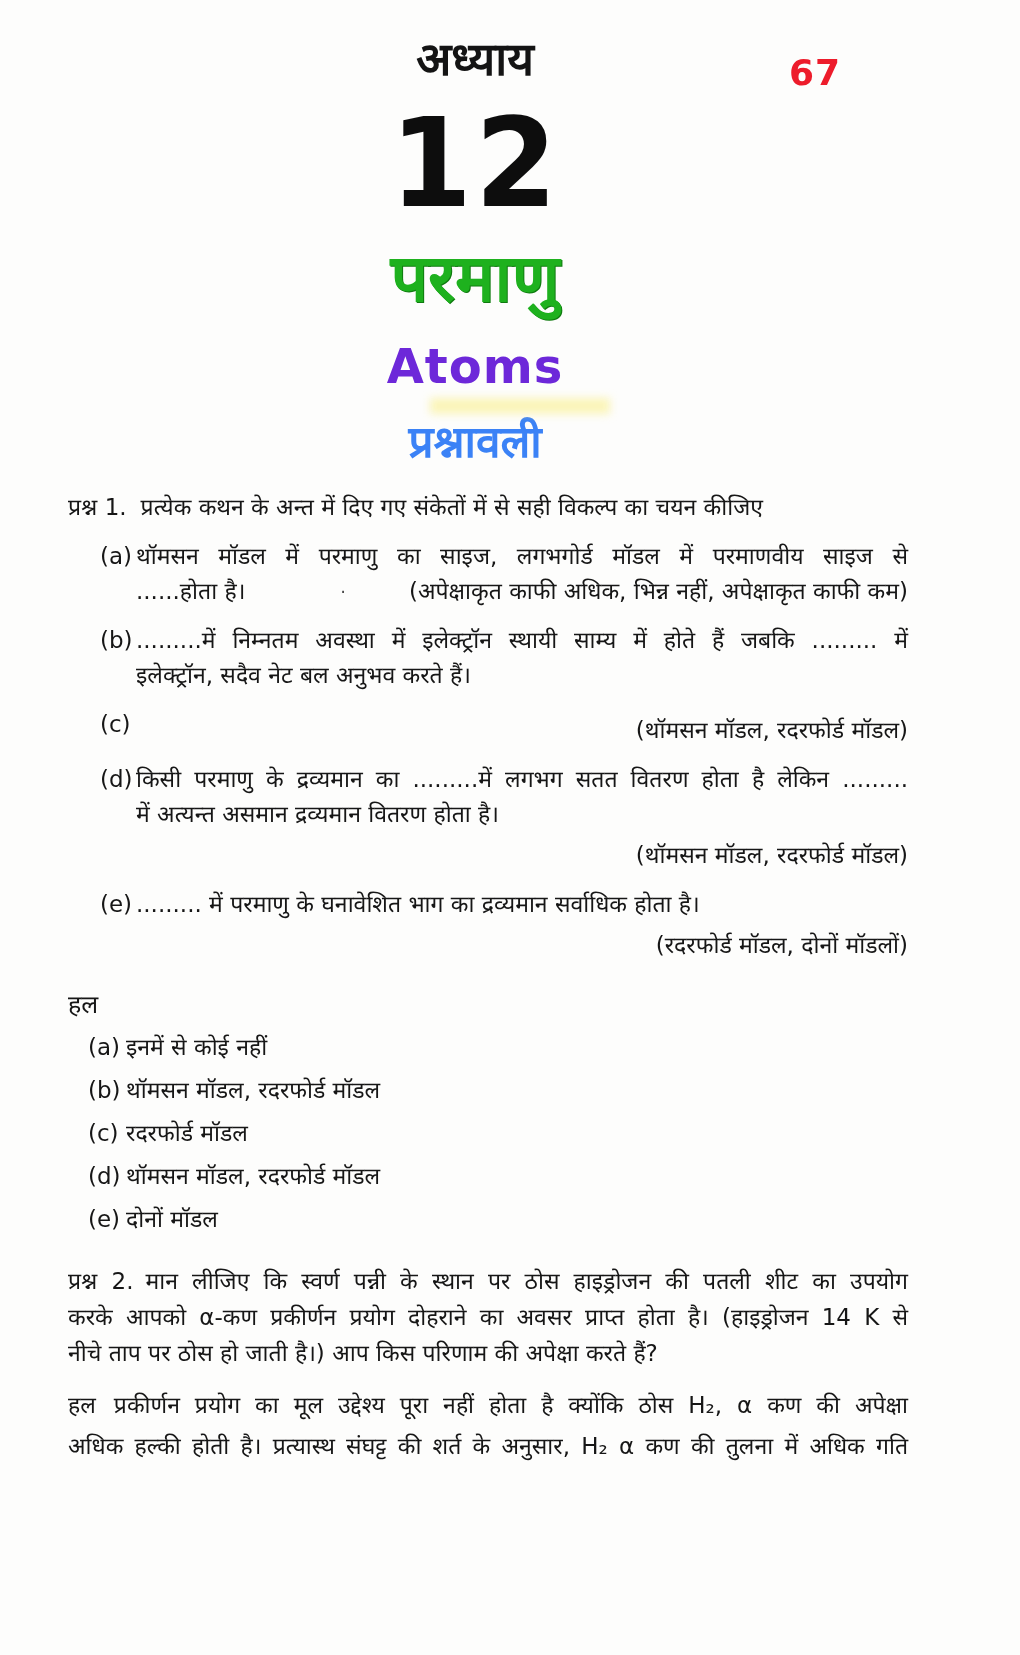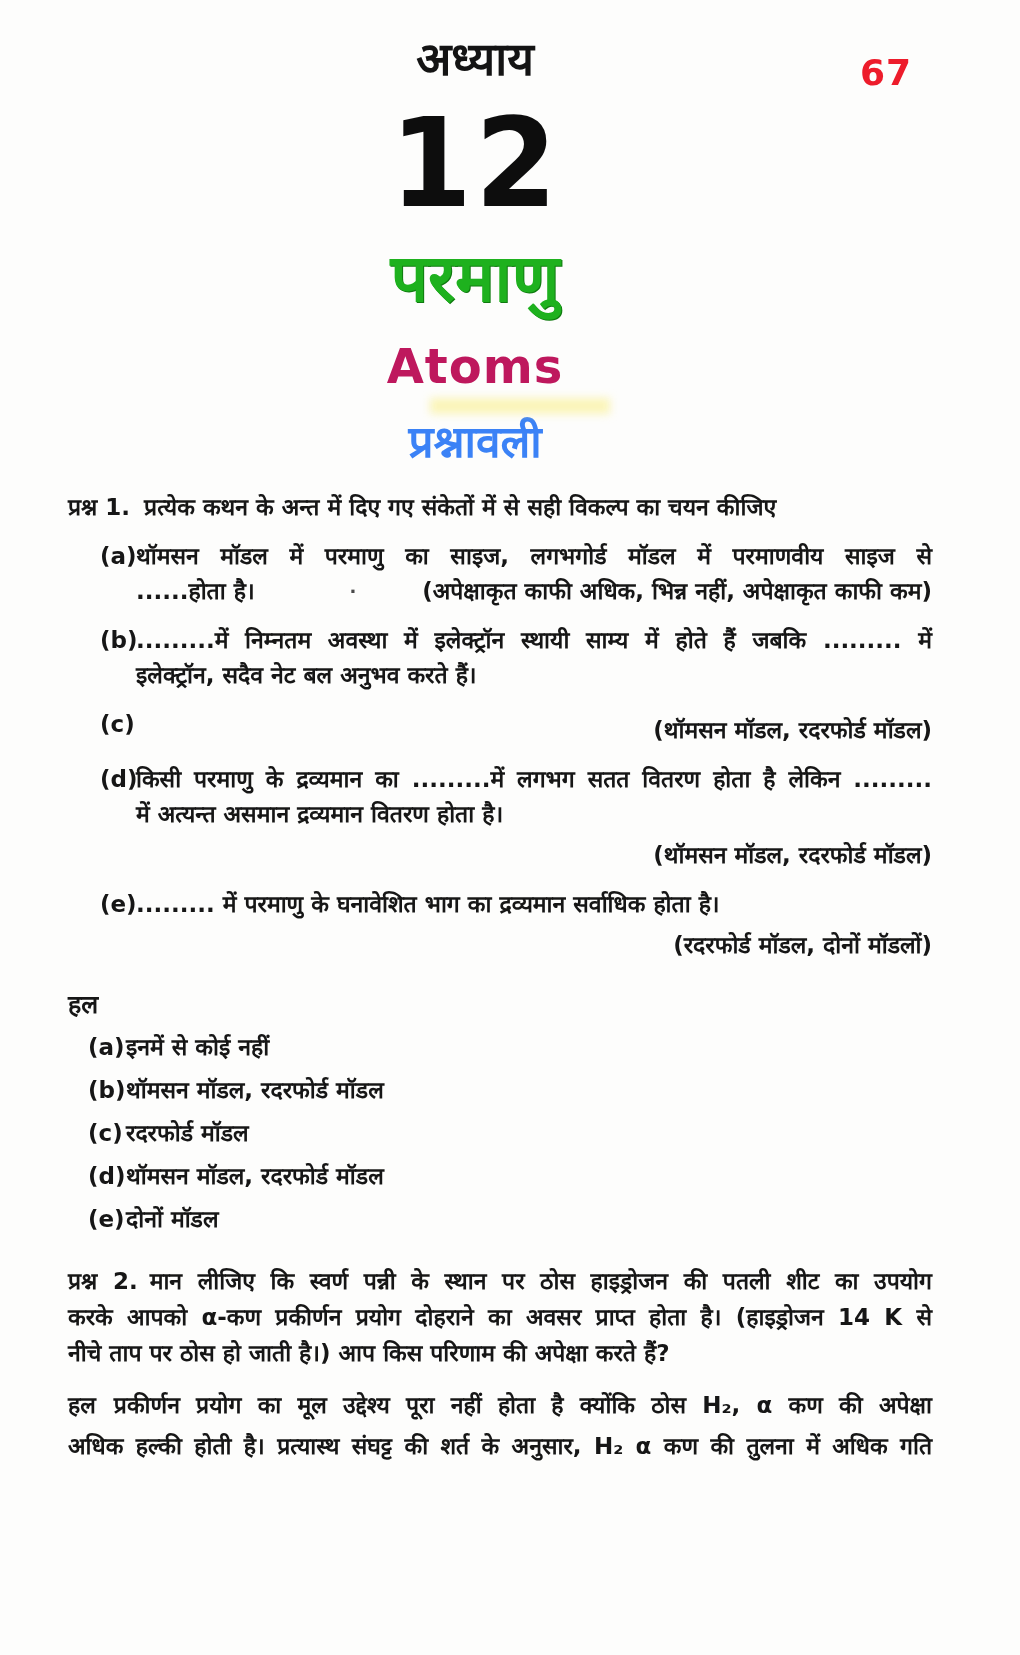--- a/index.html
+++ b/index.html
@@ -13,38 +13,38 @@
     color:#161616;
     overflow:hidden;
   }
   
   .artifact {
     position:absolute; top:398px; left:430px; width:180px; height:16px;
     background:rgba(250,238,130,.55); filter:blur(4px);
     pointer-events:none;
   }
   .pageno {
-    position:absolute; top:52px; left:860px;
+    position:absolute; top:52px; left:789px;
     font-size:36px; font-weight:800; color:#ed1c2b;
     letter-spacing:1px;
   }
   .header { width:950px; text-align:center; padding-top:26px; }
   .chapter-word { font-size:46px; font-weight:800; color:#141414; }
   .chapter-num {
     font-size:118px; font-weight:900; line-height:1.0;
     margin-top:14px; letter-spacing:3px; color:#0d0d0d;
     transform:scaleY(1.04); transform-origin:top center;
   }
   .title-hi { font-size:66px; font-weight:800; color:#1eb11e; margin-top:10px;
     text-shadow:1px 1px 0 #0f7a0f; }
-  .title-en { font-size:48px; font-weight:800; color:#be185d; margin-top:18px;
+  .title-en { font-size:48px; font-weight:800; color:#6d28d9; margin-top:18px;
     letter-spacing:1px; }
   .exercise { font-size:44px; font-weight:800; color:#3b82f6; margin-top:16px; }
 
-  .content { padding:20px 88px 0 68px; font-size:23px; font-weight:700; line-height:35px; }
+  .content { padding:20px 112px 0 68px; font-size:23px; font-weight:400; line-height:35px; }
 
   .q-intro { display:flex; }
   .q-intro .q-no { margin-right:14px; white-space:nowrap; }
   .just { text-align:justify; text-align-last:justify; }
 
   .q-item { display:flex; margin-top:14px; margin-left:32px; }
   .q-item .i-label { width:36px; flex:none; }
   .q-item .i-body { flex:1; }
   .fill-row { display:flex; align-items:flex-start; }
   .fill-row .mid-dot { margin-left:95px; color:#4a4a4a; font-size:18px; }

